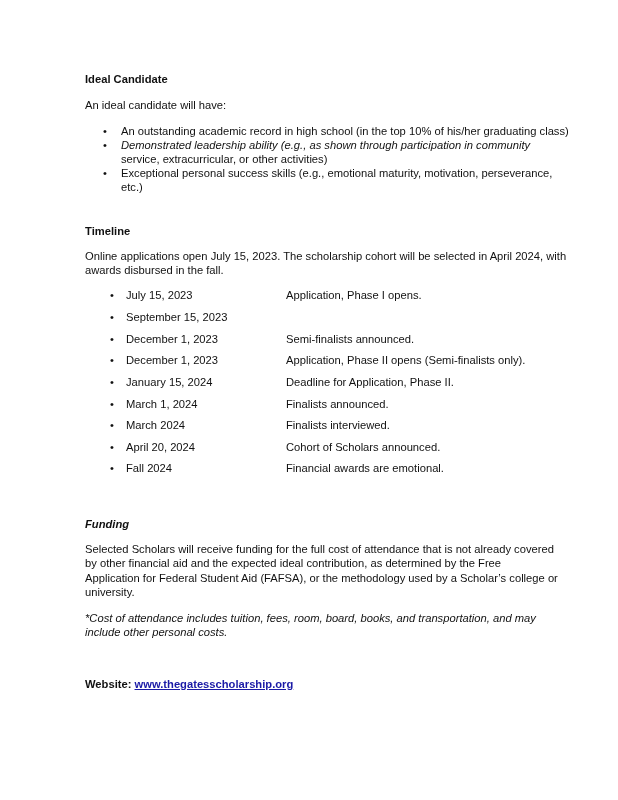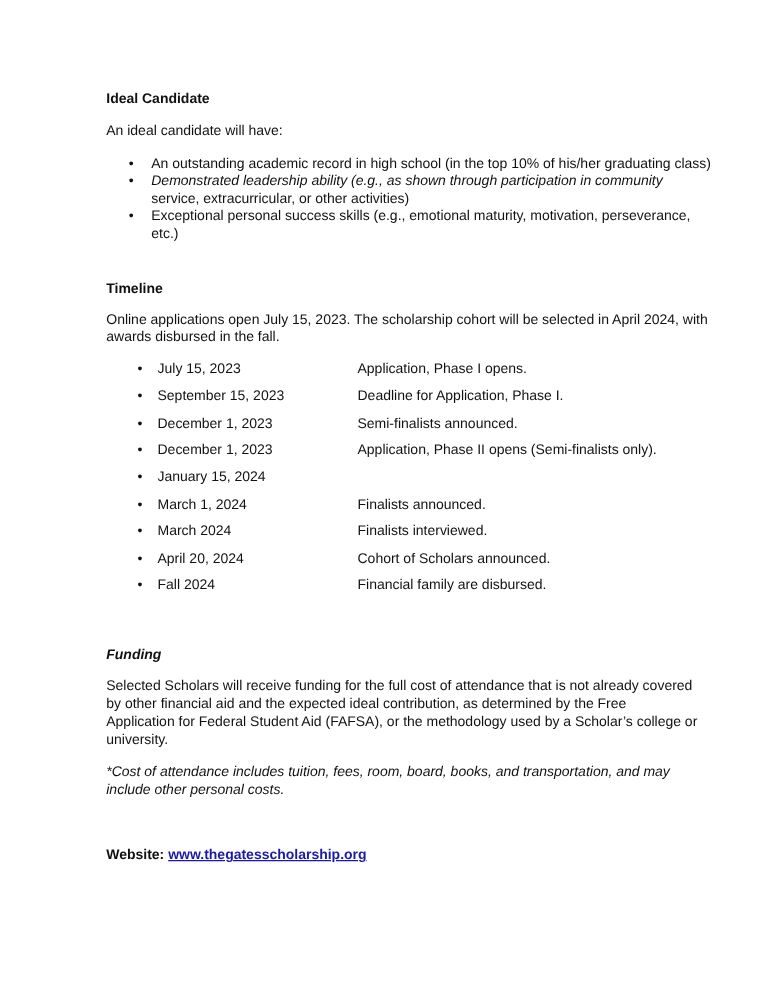--- a/index.html
+++ b/index.html
@@ -48,55 +48,55 @@
 
   <div>
     <div style="position:absolute; left:0; top:288px; width:618px; height:15px;">
       <span class="bullet" style="left:96px; top:0;">•</span>
       <span class="date">July 15, 2023</span>
       <span class="event">Application, Phase I opens.</span>
     </div>
     <div style="position:absolute; left:0; top:310px; width:618px; height:15px;">
       <span class="bullet" style="left:96px; top:0;">•</span>
       <span class="date">September 15, 2023</span>
-      <span class="event">Deadline for Application, Phase I.</span>
     </div>
     <div style="position:absolute; left:0; top:332px; width:618px; height:15px;">
       <span class="bullet" style="left:96px; top:0;">•</span>
       <span class="date">December 1, 2023</span>
       <span class="event">Semi-finalists announced.</span>
     </div>
     <div style="position:absolute; left:0; top:353px; width:618px; height:15px;">
       <span class="bullet" style="left:96px; top:0;">•</span>
       <span class="date">December 1, 2023</span>
       <span class="event">Application, Phase II opens (Semi-finalists only).</span>
     </div>
     <div style="position:absolute; left:0; top:375px; width:618px; height:15px;">
       <span class="bullet" style="left:96px; top:0;">•</span>
       <span class="date">January 15, 2024</span>
+      <span class="event">Deadline for Application, Phase II.</span>
     </div>
     <div style="position:absolute; left:0; top:397px; width:618px; height:15px;">
       <span class="bullet" style="left:96px; top:0;">•</span>
       <span class="date">March 1, 2024</span>
       <span class="event">Finalists announced.</span>
     </div>
     <div style="position:absolute; left:0; top:418px; width:618px; height:15px;">
       <span class="bullet" style="left:96px; top:0;">•</span>
       <span class="date">March 2024</span>
       <span class="event">Finalists interviewed.</span>
     </div>
     <div style="position:absolute; left:0; top:440px; width:618px; height:15px;">
       <span class="bullet" style="left:96px; top:0;">•</span>
       <span class="date">April 20, 2024</span>
       <span class="event">Cohort of Scholars announced.</span>
     </div>
     <div style="position:absolute; left:0; top:461px; width:618px; height:15px;">
       <span class="bullet" style="left:96px; top:0;">•</span>
       <span class="date">Fall 2024</span>
-      <span class="event">Financial family are disbursed.</span>
+      <span class="event">Financial awards are emotional.</span>
     </div>
   </div>
 
   <div class="abs heading" style="top:517px;font-style:italic;">Funding</div>
   <div class="abs" style="top:542px;">Selected Scholars will receive funding for the full cost of attendance that is not already covered</div>
   <div class="abs" style="top:556px;">by other financial aid and the expected ideal contribution, as determined by the Free</div>
   <div class="abs" style="top:571px;">Application for Federal Student Aid (FAFSA), or the methodology used by a Scholar’s college or</div>
   <div class="abs" style="top:585px;">university.</div>
 
   <div class="abs italic" style="top:611px;">*Cost of attendance includes tuition, fees, room, board, books, and transportation, and may</div>

